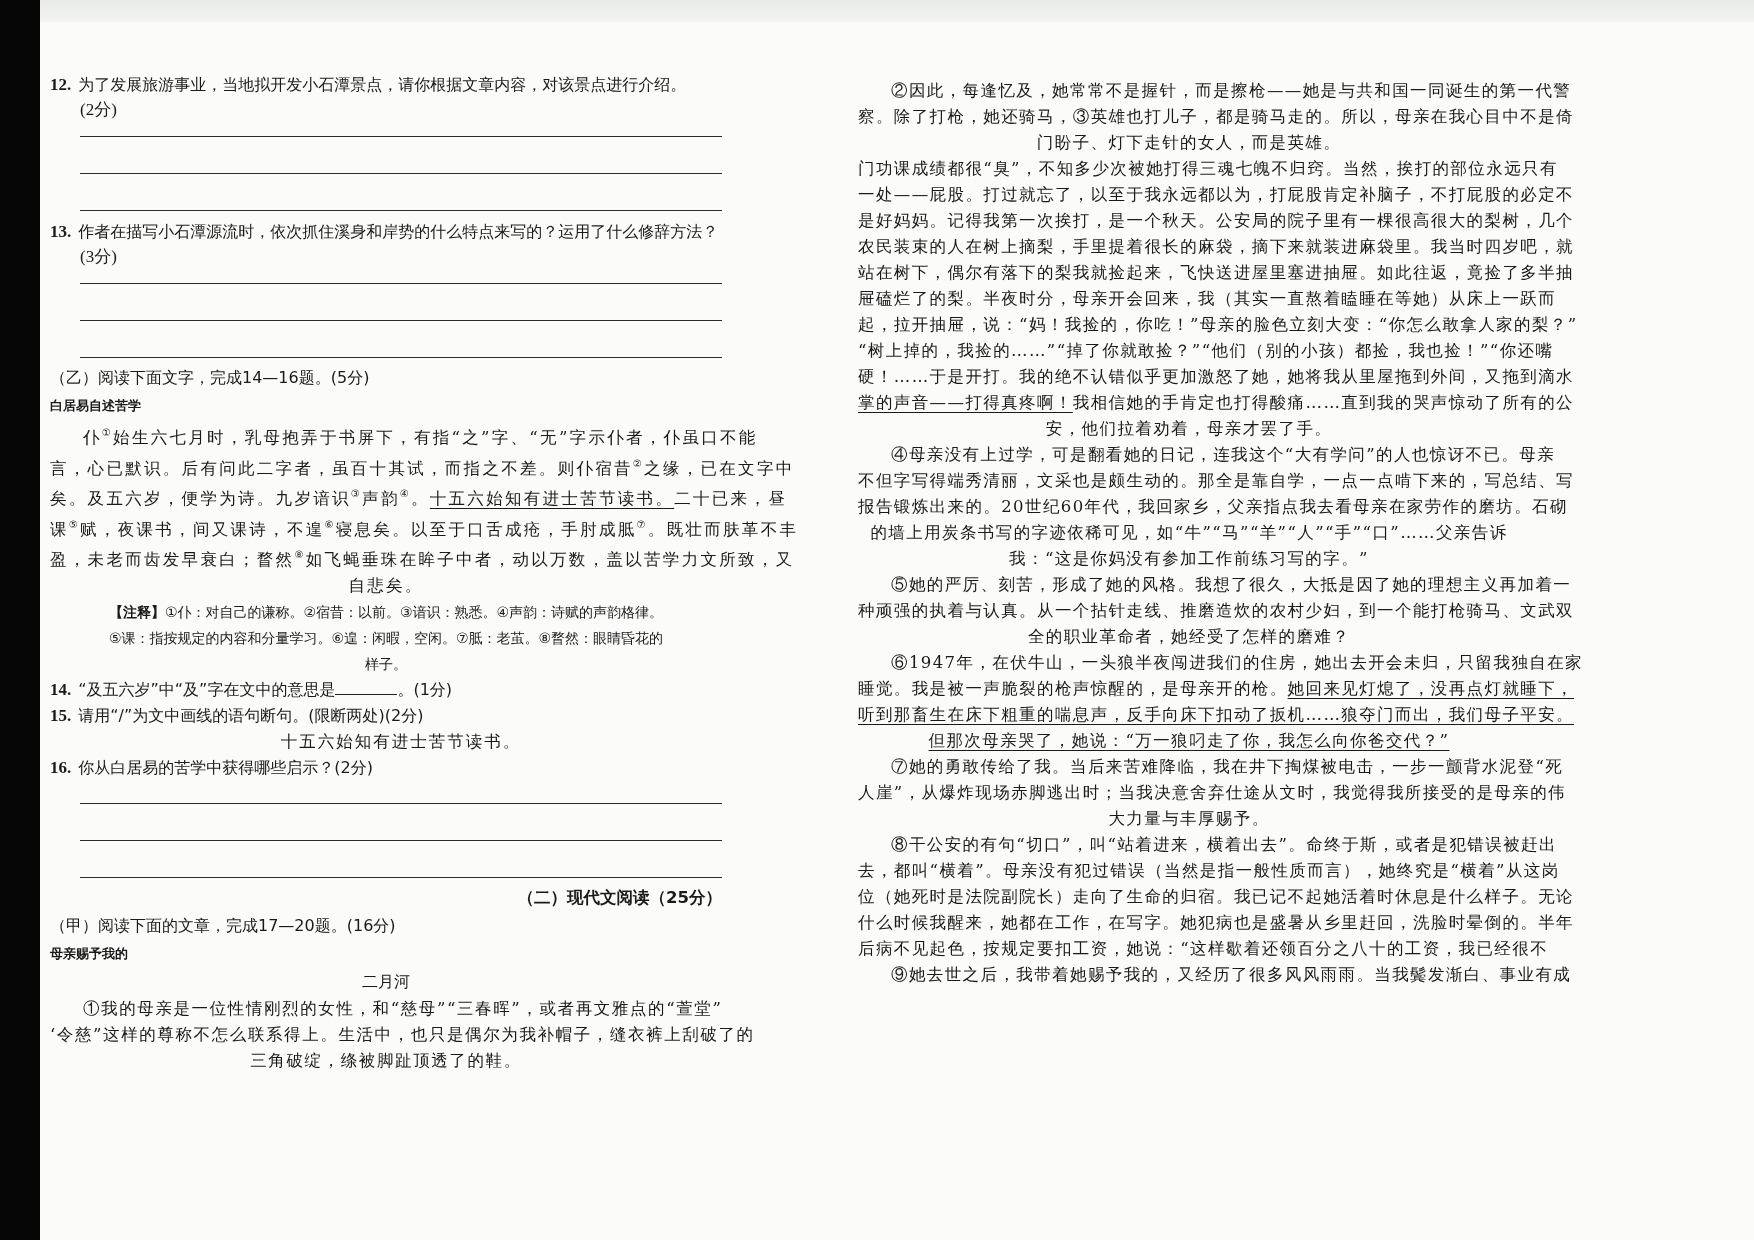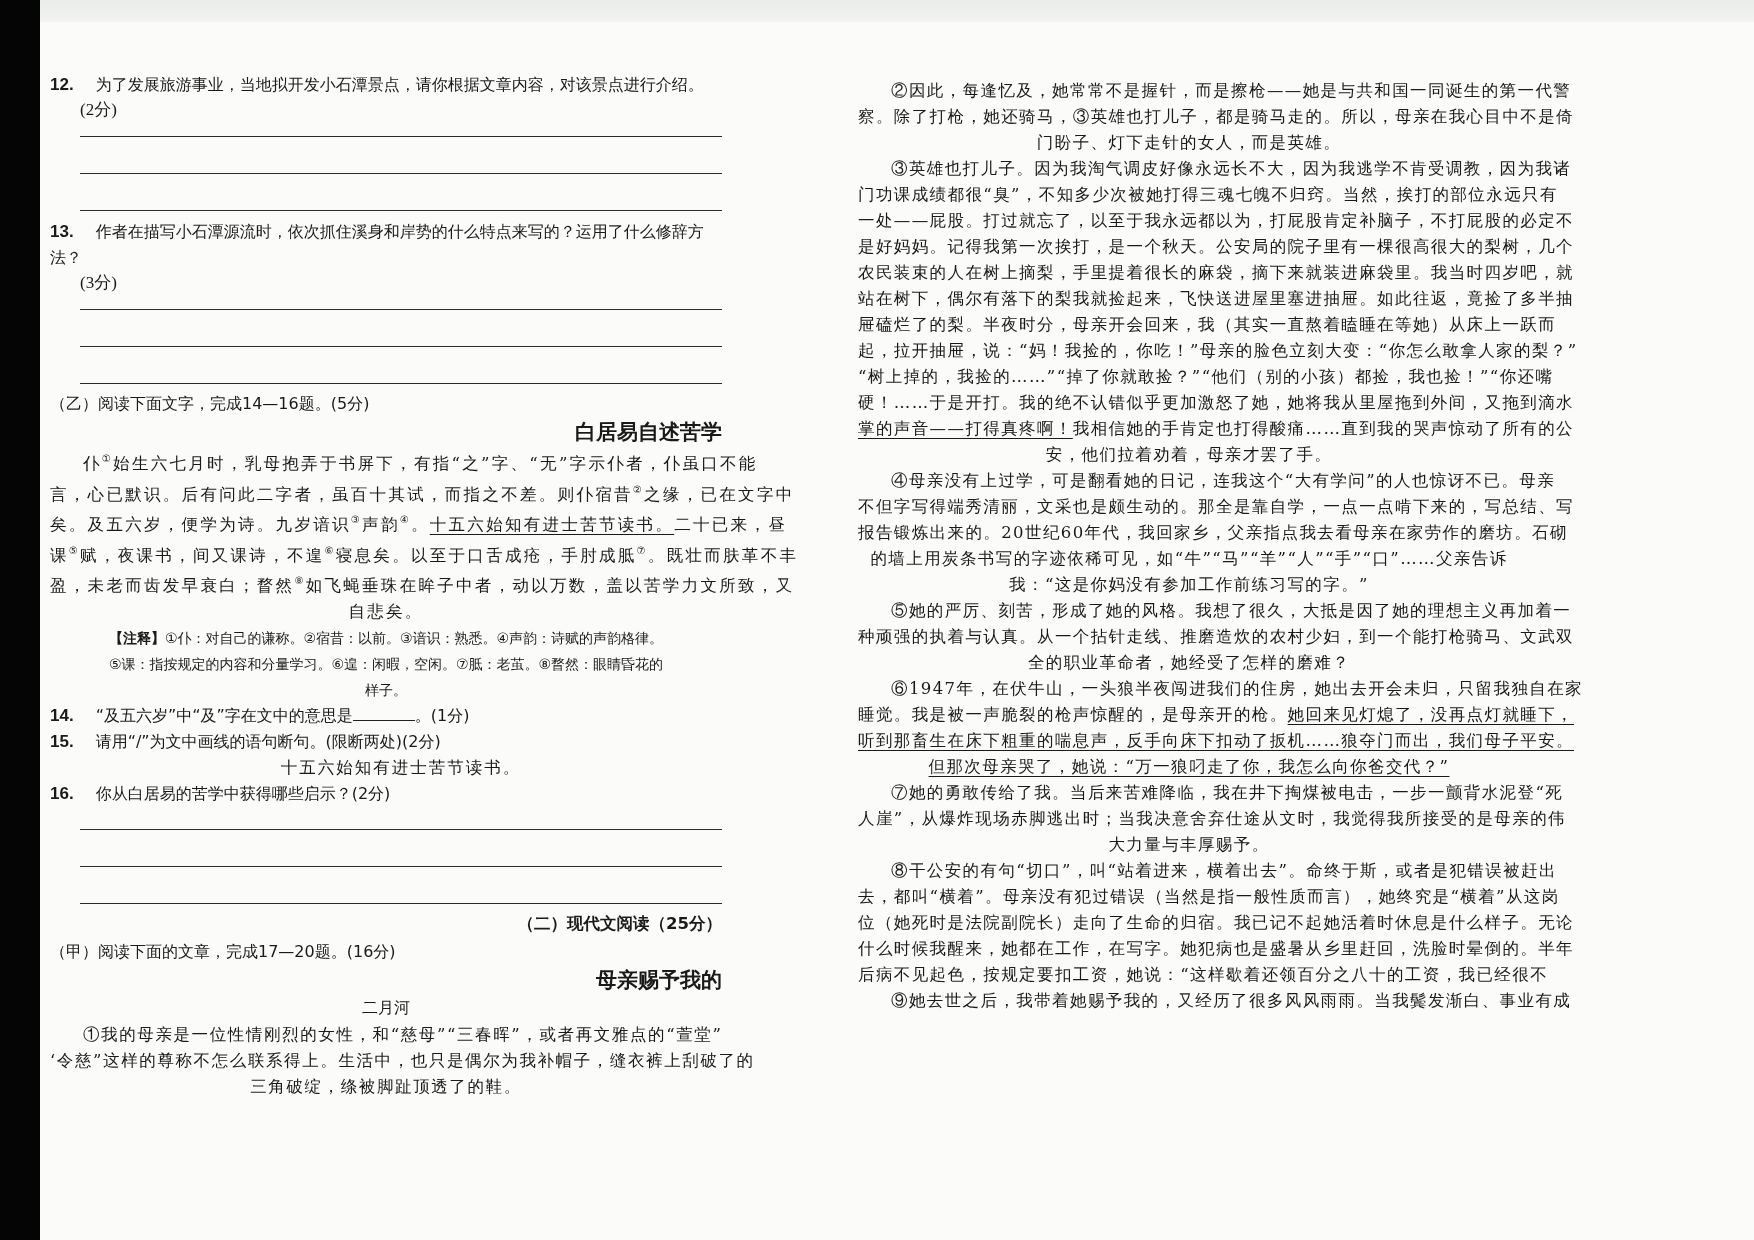--- a/index.html
+++ b/index.html
@@ -10,26 +10,26 @@
     font-family: "DejaVu Serif", "Liberation Serif", serif;
     color: #1a1a1a;
   }
   .black-edge { position: absolute; left: 0; top: 0; width: 40px; height: 1240px; background: #050505; }
   .top-strip { position: absolute; left: 40px; top: 0; right: 0; height: 22px; background: linear-gradient(#e8ebe8, #f3f4f2); }
   .page { position: absolute; left: 40px; top: 22px; right: 0; bottom: 0; background: #fbfbfa; }
   .col-left { position: absolute; left: 50px; top: 72px; width: 672px; font-size: 16.5px; }
   .col-right { position: absolute; left: 858px; top: 78px; width: 662px; font-size: 16.5px; }
   .line { line-height: 26px; white-space: nowrap; text-align: center; }
   .q { font-family: "DejaVu Sans", "Liberation Sans", sans-serif; font-size: 16px; line-height: 26px; }
-  .q .num { font-weight: bold; margin-right: 22px; font-family: Liberation Sans, sans-serif; font-size: 17px; }
+  .q .num { font-weight: bold; margin-right: 7px; font-family: Liberation Serif, serif; font-size: 17px; }
   .pts { font-family: "Liberation Serif", serif; padding-left: 30px; font-size: 17px; line-height: 24px; }
   .answer-line { height: 1px; background: #2a2a2a; margin-left: 30px; width: 642px; }
   .al-block { padding-top: 14px; }
   .al-block .answer-line { margin-bottom: 36px; }
-  .center-title { text-align: right; font-family: "DejaVu Sans", "Liberation Sans", sans-serif; font-weight: bold; font-size: 21px; line-height: 28px; }
+  .center-title { text-align: left; font-family: "DejaVu Sans", "Liberation Sans", sans-serif; font-weight: bold; font-size: 13px; line-height: 28px; }
   .author { text-align: center; font-size: 16px; line-height: 28px; }
   .para-plain { line-height: 26.5px; text-align: justify; font-size: 16.5px; letter-spacing: 1px; }
   .u { text-decoration: underline; text-underline-offset: 4px; }
   .note { font-family: "DejaVu Sans", "Liberation Sans", sans-serif; font-size: 14px; line-height: 26px; }
   .note .tag { font-weight: bold; }
   .section-h { font-family: "DejaVu Sans", "Liberation Sans", sans-serif; font-weight: bold; font-size: 16.5px; line-height: 28px; text-align: right; }
   .sub-h { font-family: "DejaVu Sans", "Liberation Sans", sans-serif; font-size: 16px; line-height: 28px; }
   .indent { padding-left: 30px; }
   sup { font-size: 10px; }
   .blank { display: inline-block; width: 62px; border-bottom: 1px solid #222; height: 14px; vertical-align: baseline; }
@@ -108,21 +108,20 @@
   </div>
 </div>
 
 <div class="col-right" style="letter-spacing:1.4px">
   <div>
     <div class="line" style="padding-left:2em">②因此，每逢忆及，她常常不是握针，而是擦枪——她是与共和国一同诞生的第一代警</div>
     <div class="line">察。除了打枪，她还骑马，③英雄也打儿子，都是骑马走的。所以，母亲在我心目中不是倚</div>
     <div class="line">门盼子、灯下走针的女人，而是英雄。</div>
   </div>
   <div>
-    <div class="line" style="padding-left:2em">③英雄也打儿子。因为我淘气调皮好像永远长不大，因为我逃学不肯受调教，因为我诸</div>
     <div class="line">门功课成绩都很“臭”，不知多少次被她打得三魂七魄不归窍。当然，挨打的部位永远只有</div>
     <div class="line">一处——屁股。打过就忘了，以至于我永远都以为，打屁股肯定补脑子，不打屁股的必定不</div>
     <div class="line">是好妈妈。记得我第一次挨打，是一个秋天。公安局的院子里有一棵很高很大的梨树，几个</div>
     <div class="line">农民装束的人在树上摘梨，手里提着很长的麻袋，摘下来就装进麻袋里。我当时四岁吧，就</div>
     <div class="line">站在树下，偶尔有落下的梨我就捡起来，飞快送进屋里塞进抽屉。如此往返，竟捡了多半抽</div>
     <div class="line">屉磕烂了的梨。半夜时分，母亲开会回来，我（其实一直熬着瞌睡在等她）从床上一跃而</div>
     <div class="line">起，拉开抽屉，说：“妈！我捡的，你吃！”母亲的脸色立刻大变：“你怎么敢拿人家的梨？”</div>
     <div class="line">“树上掉的，我捡的……”“掉了你就敢捡？”“他们（别的小孩）都捡，我也捡！”“你还嘴</div>
     <div class="line">硬！……于是开打。我的绝不认错似乎更加激怒了她，她将我从里屋拖到外间，又拖到滴水</div>
     <div class="line"><span class="u">掌的声音——打得真疼啊！</span><span>我相信她的手肯定也打得酸痛……直到我的哭声惊动了所有的公</span></div>

